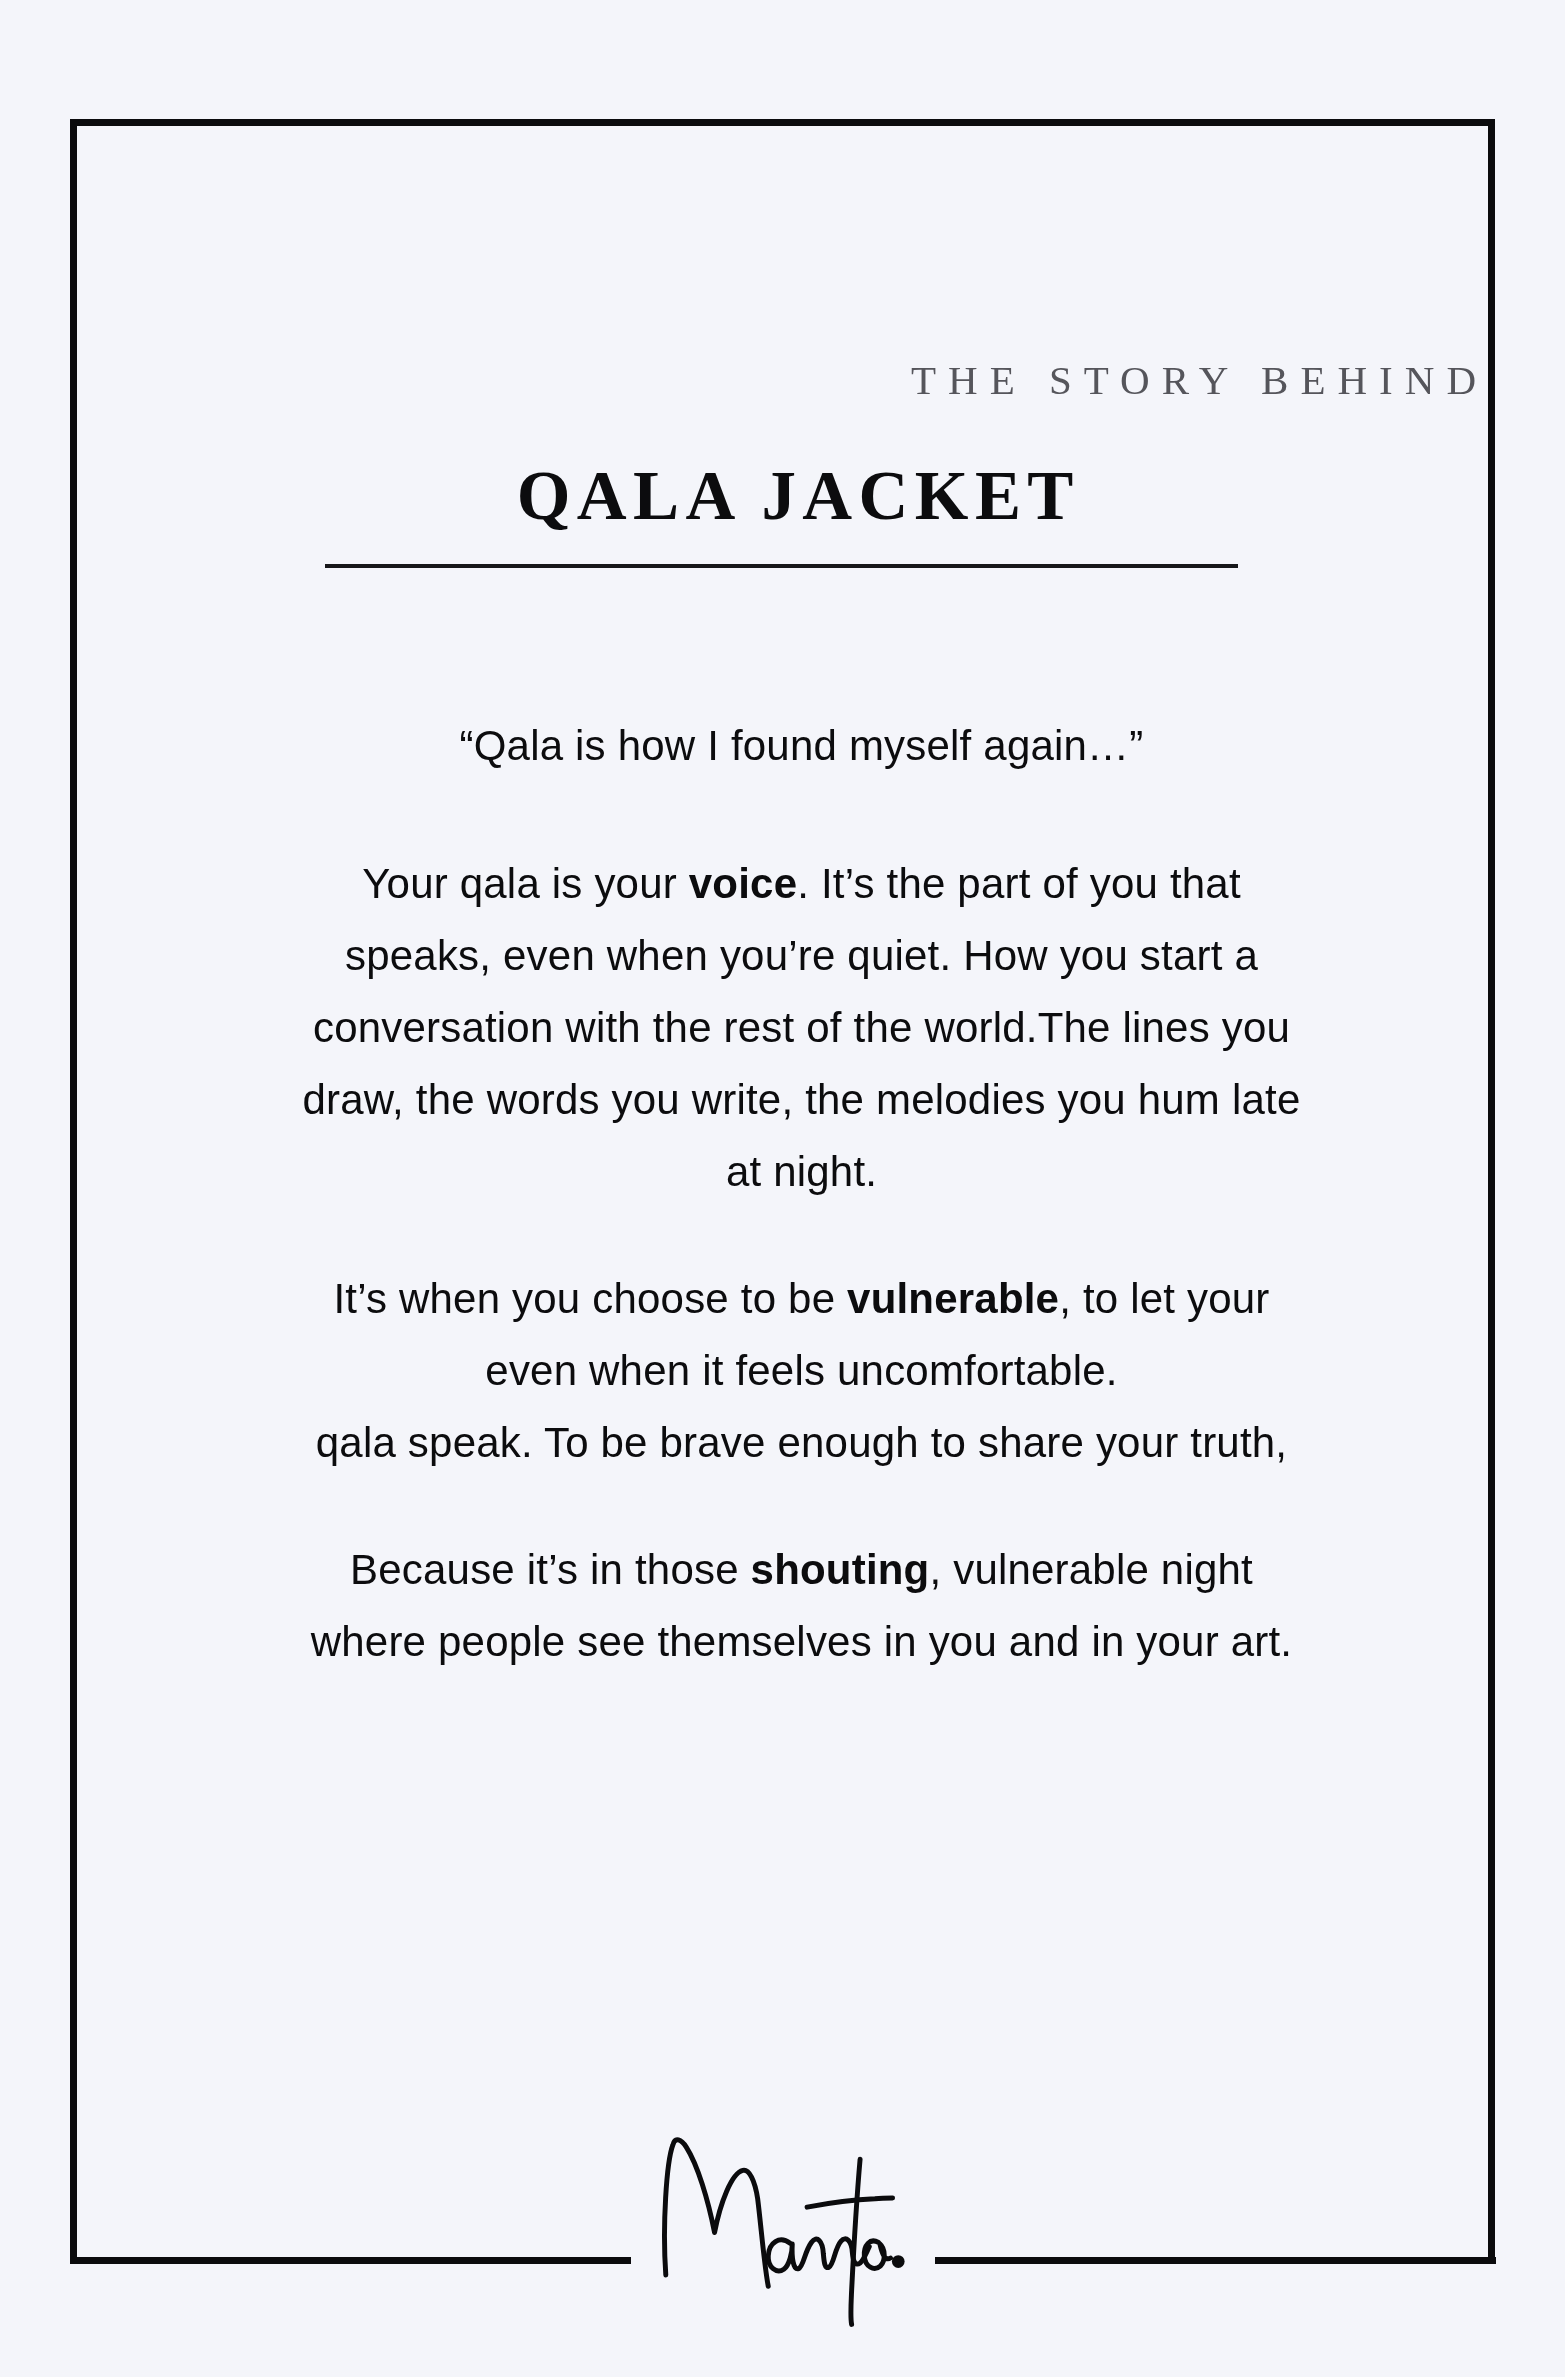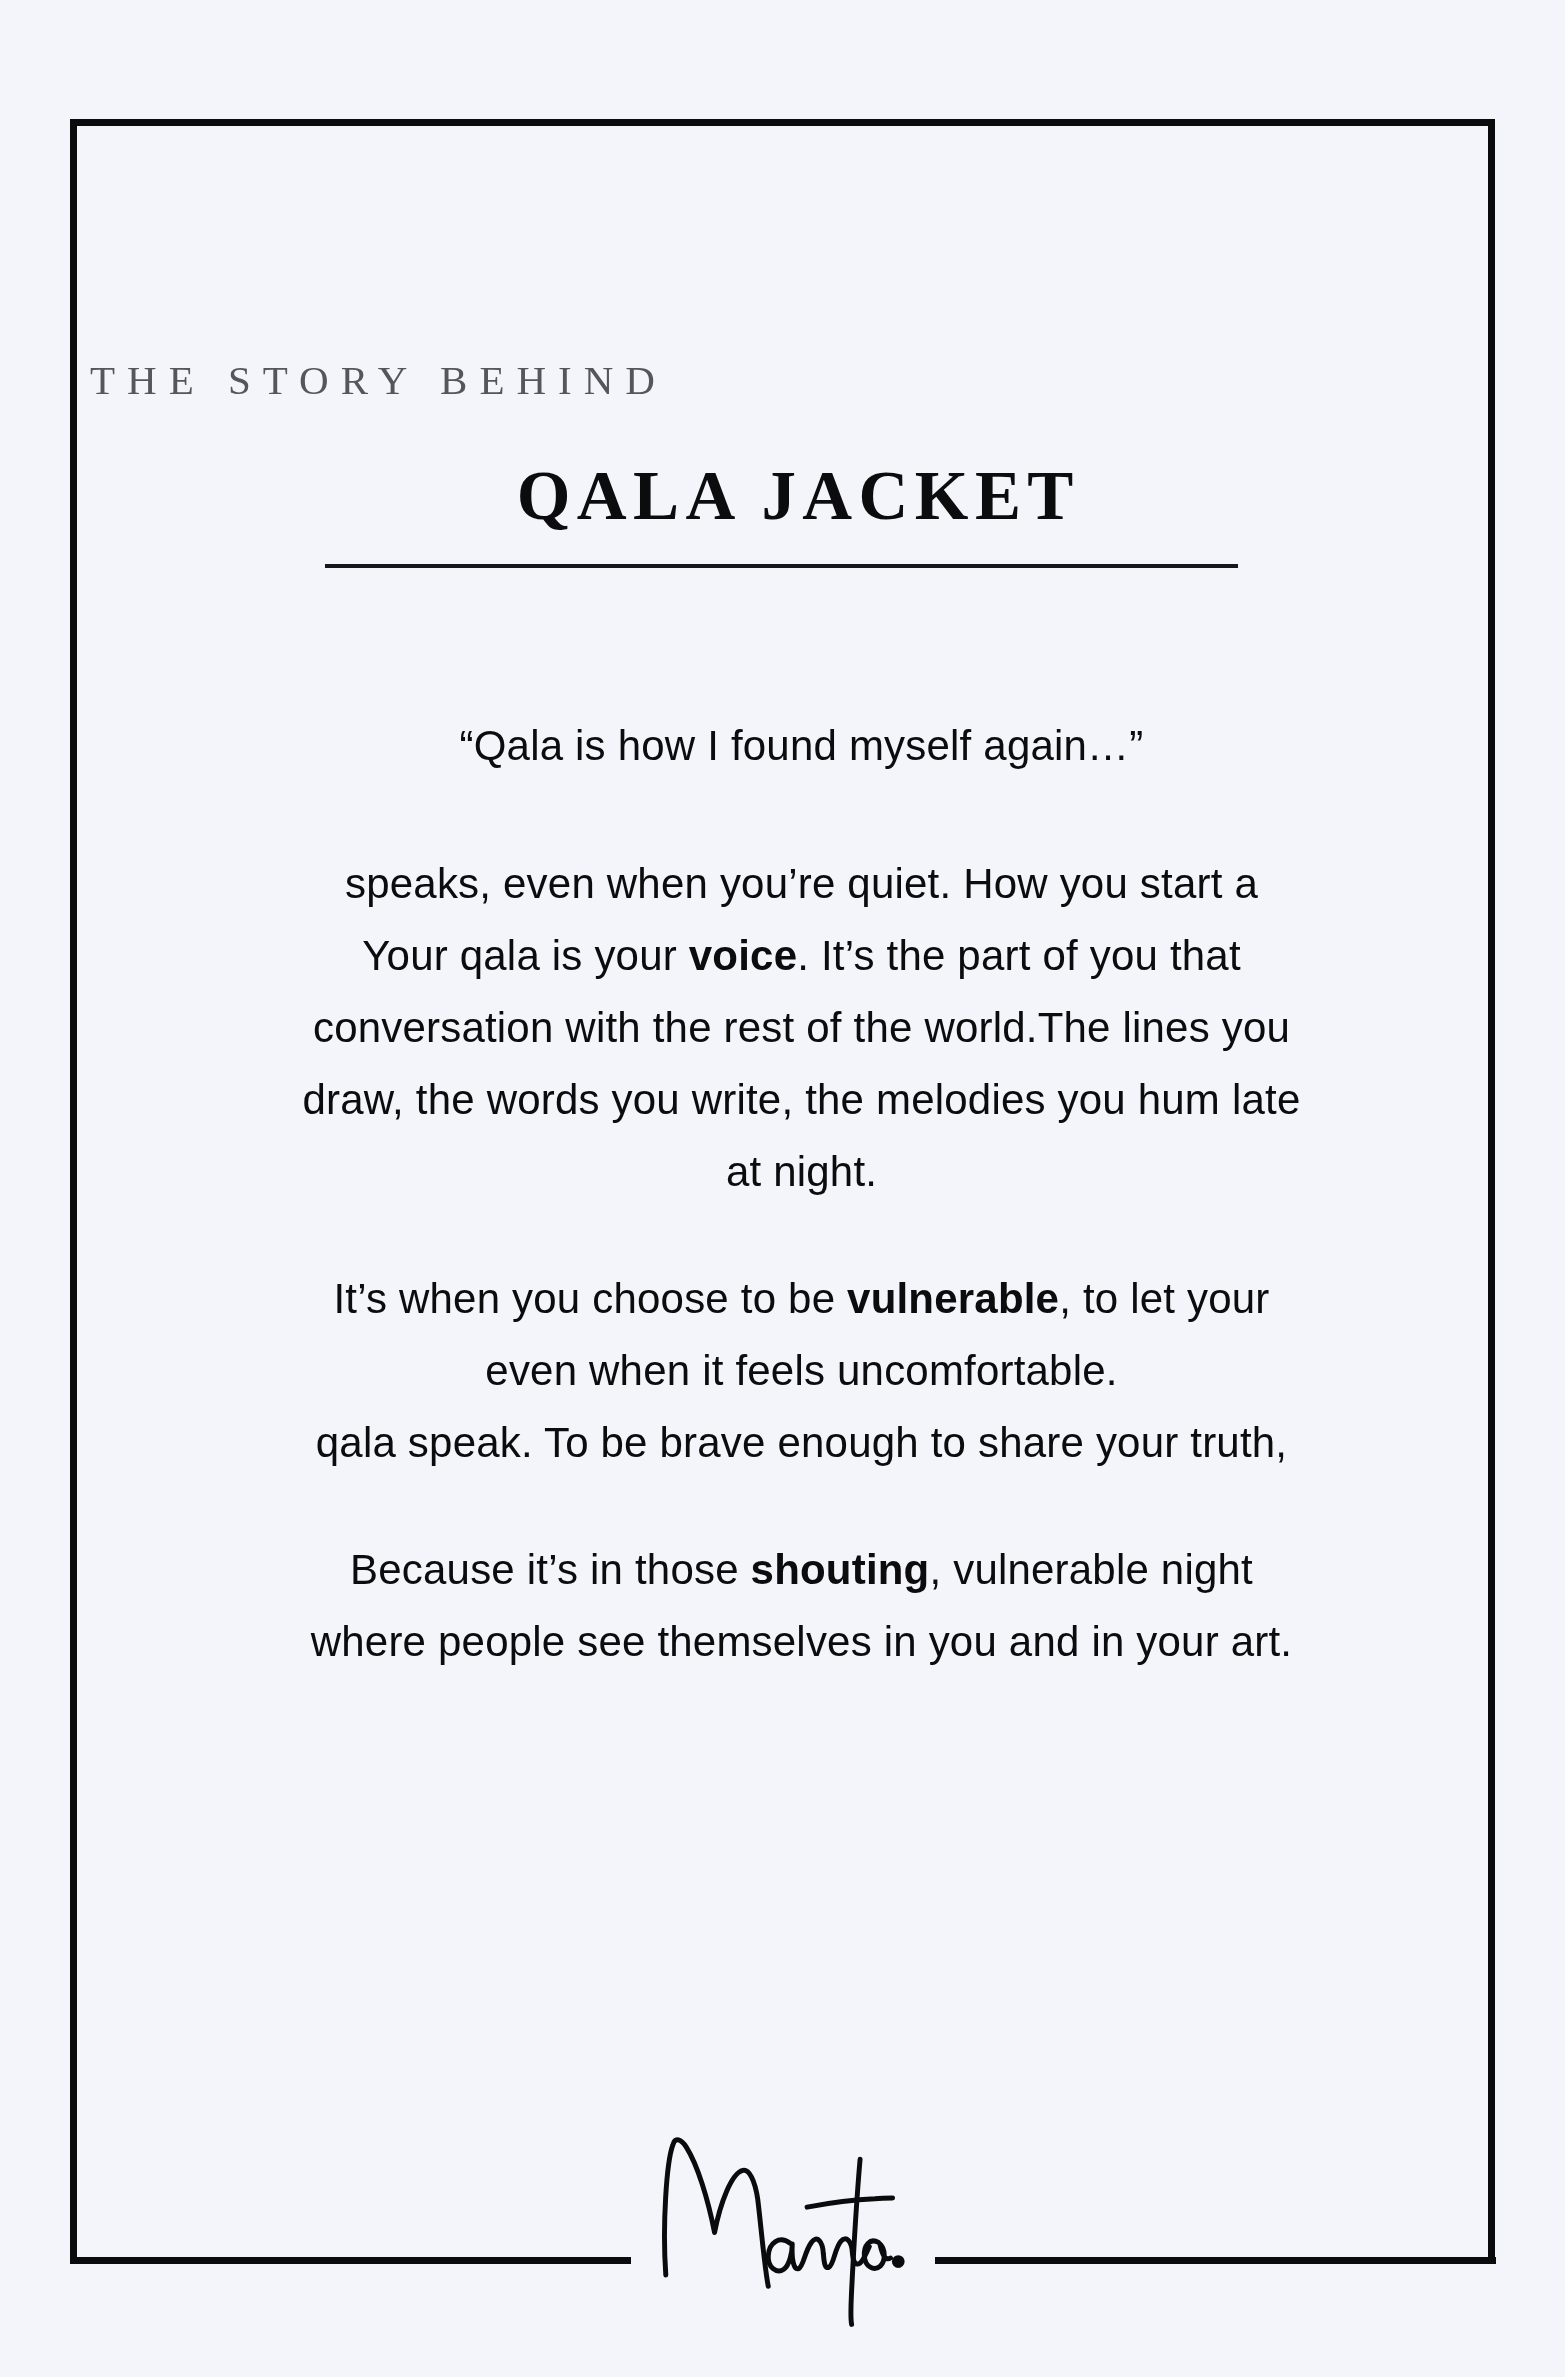--- a/index.html
+++ b/index.html
@@ -26,21 +26,21 @@
   .frame-right{left:1488px;top:119px;width:7px;height:2145px;}
   .frame-bottom-left{left:70px;top:2257px;width:561px;height:7px;}
   .frame-bottom-right{left:935px;top:2257px;width:561px;height:7px;}
 
   
   .eyebrow{
     position:absolute;left:78px;top:345px;width:1410px;
     font-family:"Liberation Serif", serif;
     font-size:41px;line-height:71px;
     letter-spacing:12px;padding-left:12px;
-    text-align:left;color:var(--eyebrow);
+    text-align:right;color:var(--eyebrow);
     font-weight:400;
   }
   .title{
     position:absolute;left:90px;top:454px;width:1410px;
     font-family:"Liberation Serif", serif;
     font-size:69px;line-height:85px;
     letter-spacing:6.4px;padding-left:6.4px;
     text-align:center;color:var(--ink);
     font-weight:700;
   }
@@ -85,22 +85,22 @@
 
   <div class="eyebrow">THE STORY BEHIND</div>
   <div class="title">QALA JACKET</div>
   <div class="title-rule"></div>
 
   <div class="copy" id="paragraphs">
       <div class="para quote">
         <div class="line"><span>“Qala is how I found myself again…”</span></div>
       </div>
       <div class="para">
+        <div class="line"><span>Your qala is your </span><span class="b">voice</span><span>. It’s the part of you that</span></div>
         <div class="line"><span>speaks, even when you’re quiet. How you start a</span></div>
-        <div class="line"><span>Your qala is your </span><span class="b">voice</span><span>. It’s the part of you that</span></div>
         <div class="line"><span>conversation with the rest of the world.The lines you</span></div>
         <div class="line"><span>draw, the words you write, the melodies you hum late</span></div>
         <div class="line"><span>at night.</span></div>
       </div>
       <div class="para">
         <div class="line"><span>It’s when you choose to be </span><span class="b">vulnerable</span><span>, to let your</span></div>
         <div class="line"><span>even when it feels uncomfortable.</span></div>
         <div class="line"><span>qala speak. To be brave enough to share your truth,</span></div>
       </div>
       <div class="para">

